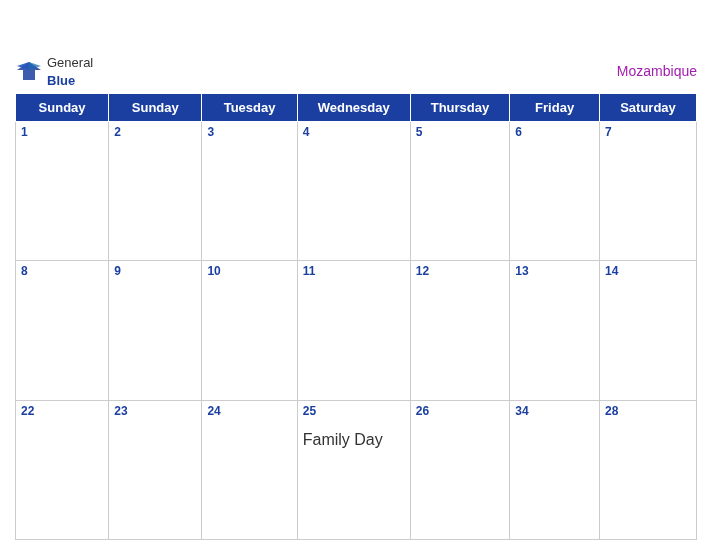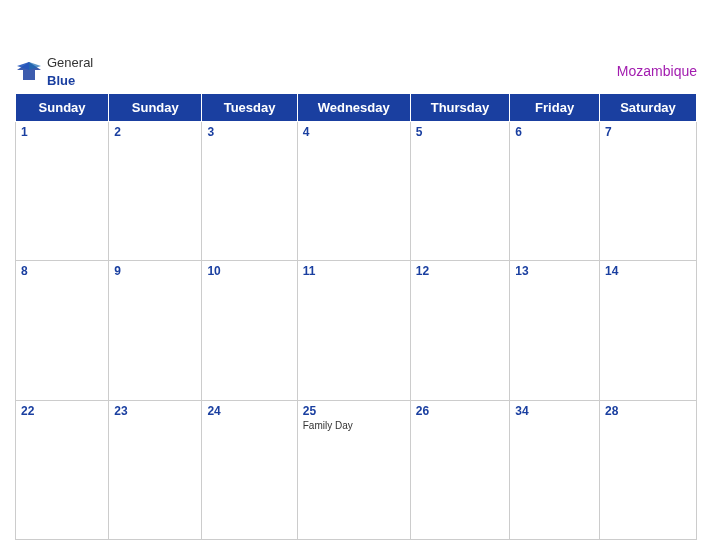--- a/index.html
+++ b/index.html
@@ -77,23 +77,23 @@
       font-size: 12px;
       color: #1a3fa0;
       font-weight: bold;
       display: block;
     }
     .week-row td:first-child .day-number,
     .week-row td:last-child .day-number {
       color: #1a3fa0;
     }
     .event-label {
-      font-size: 10px;
+      font-size: 16px;
       color: #333;
-      margin-top: 2px;
+      margin-top: 13px;
       display: block;
     }
     .empty-cell {
       background: #fff;
     }
     
     .day-header-row th {
       background-color: #1a3fa0;
     }
   </style>

